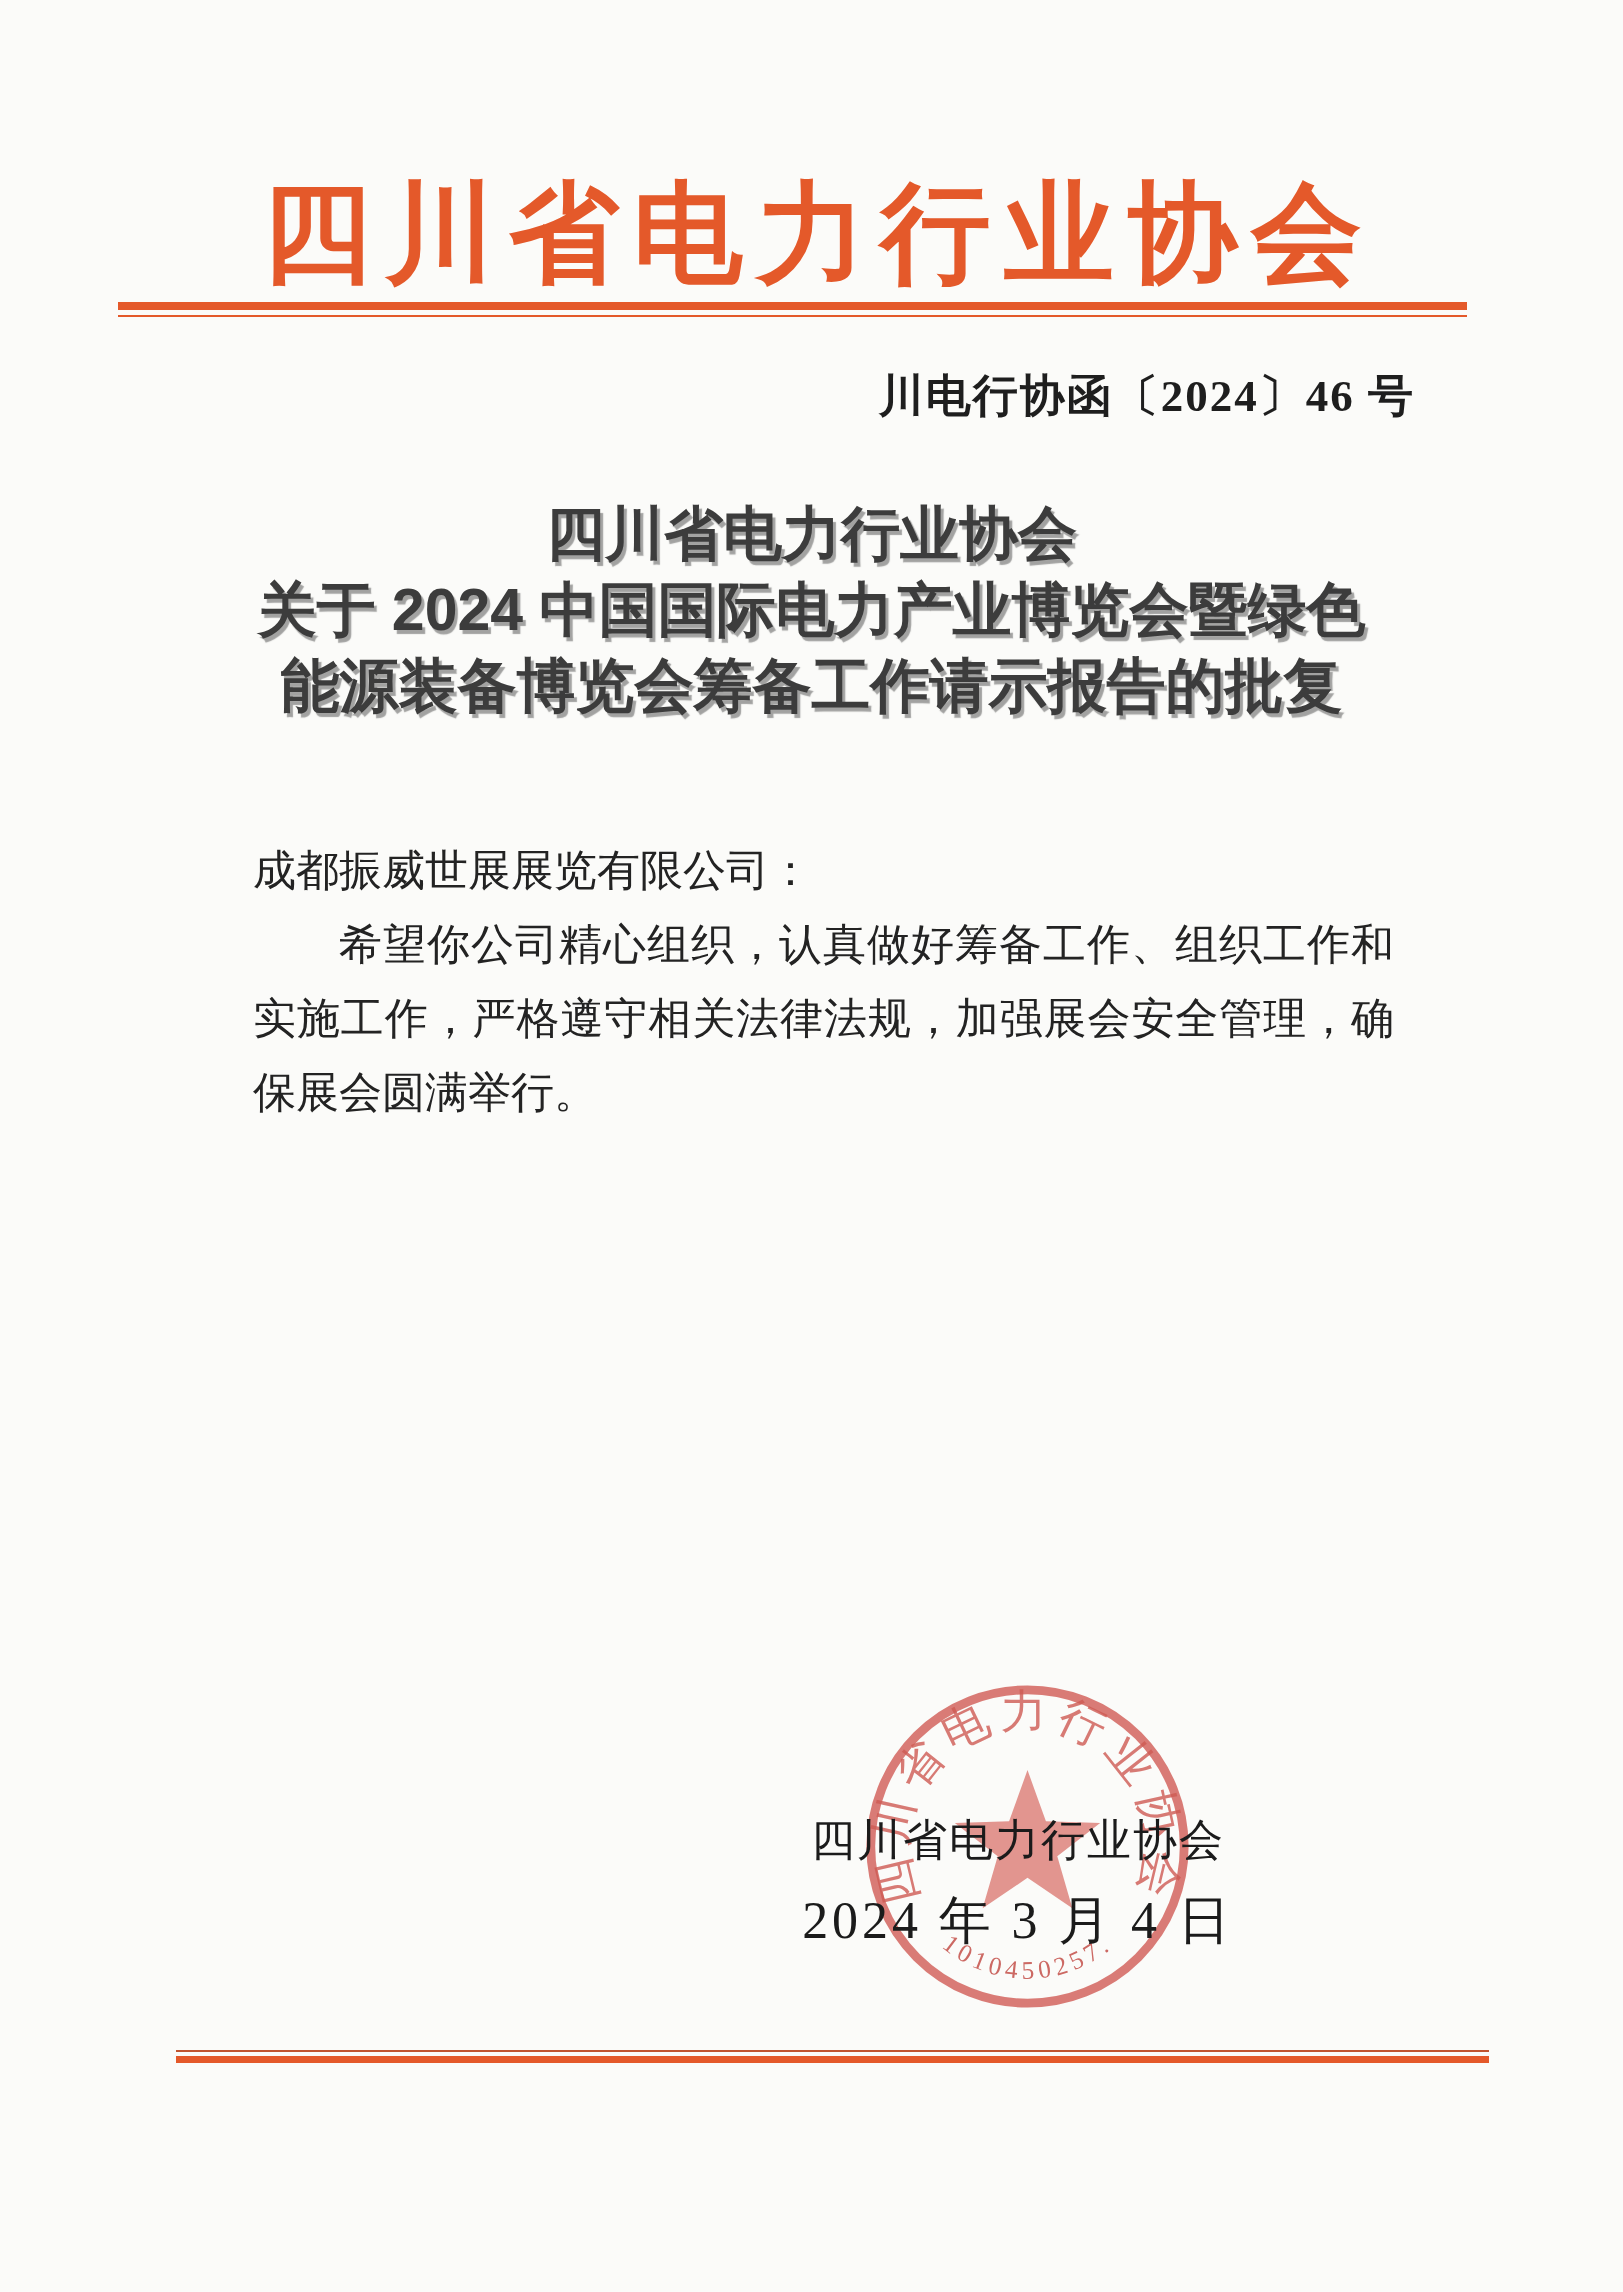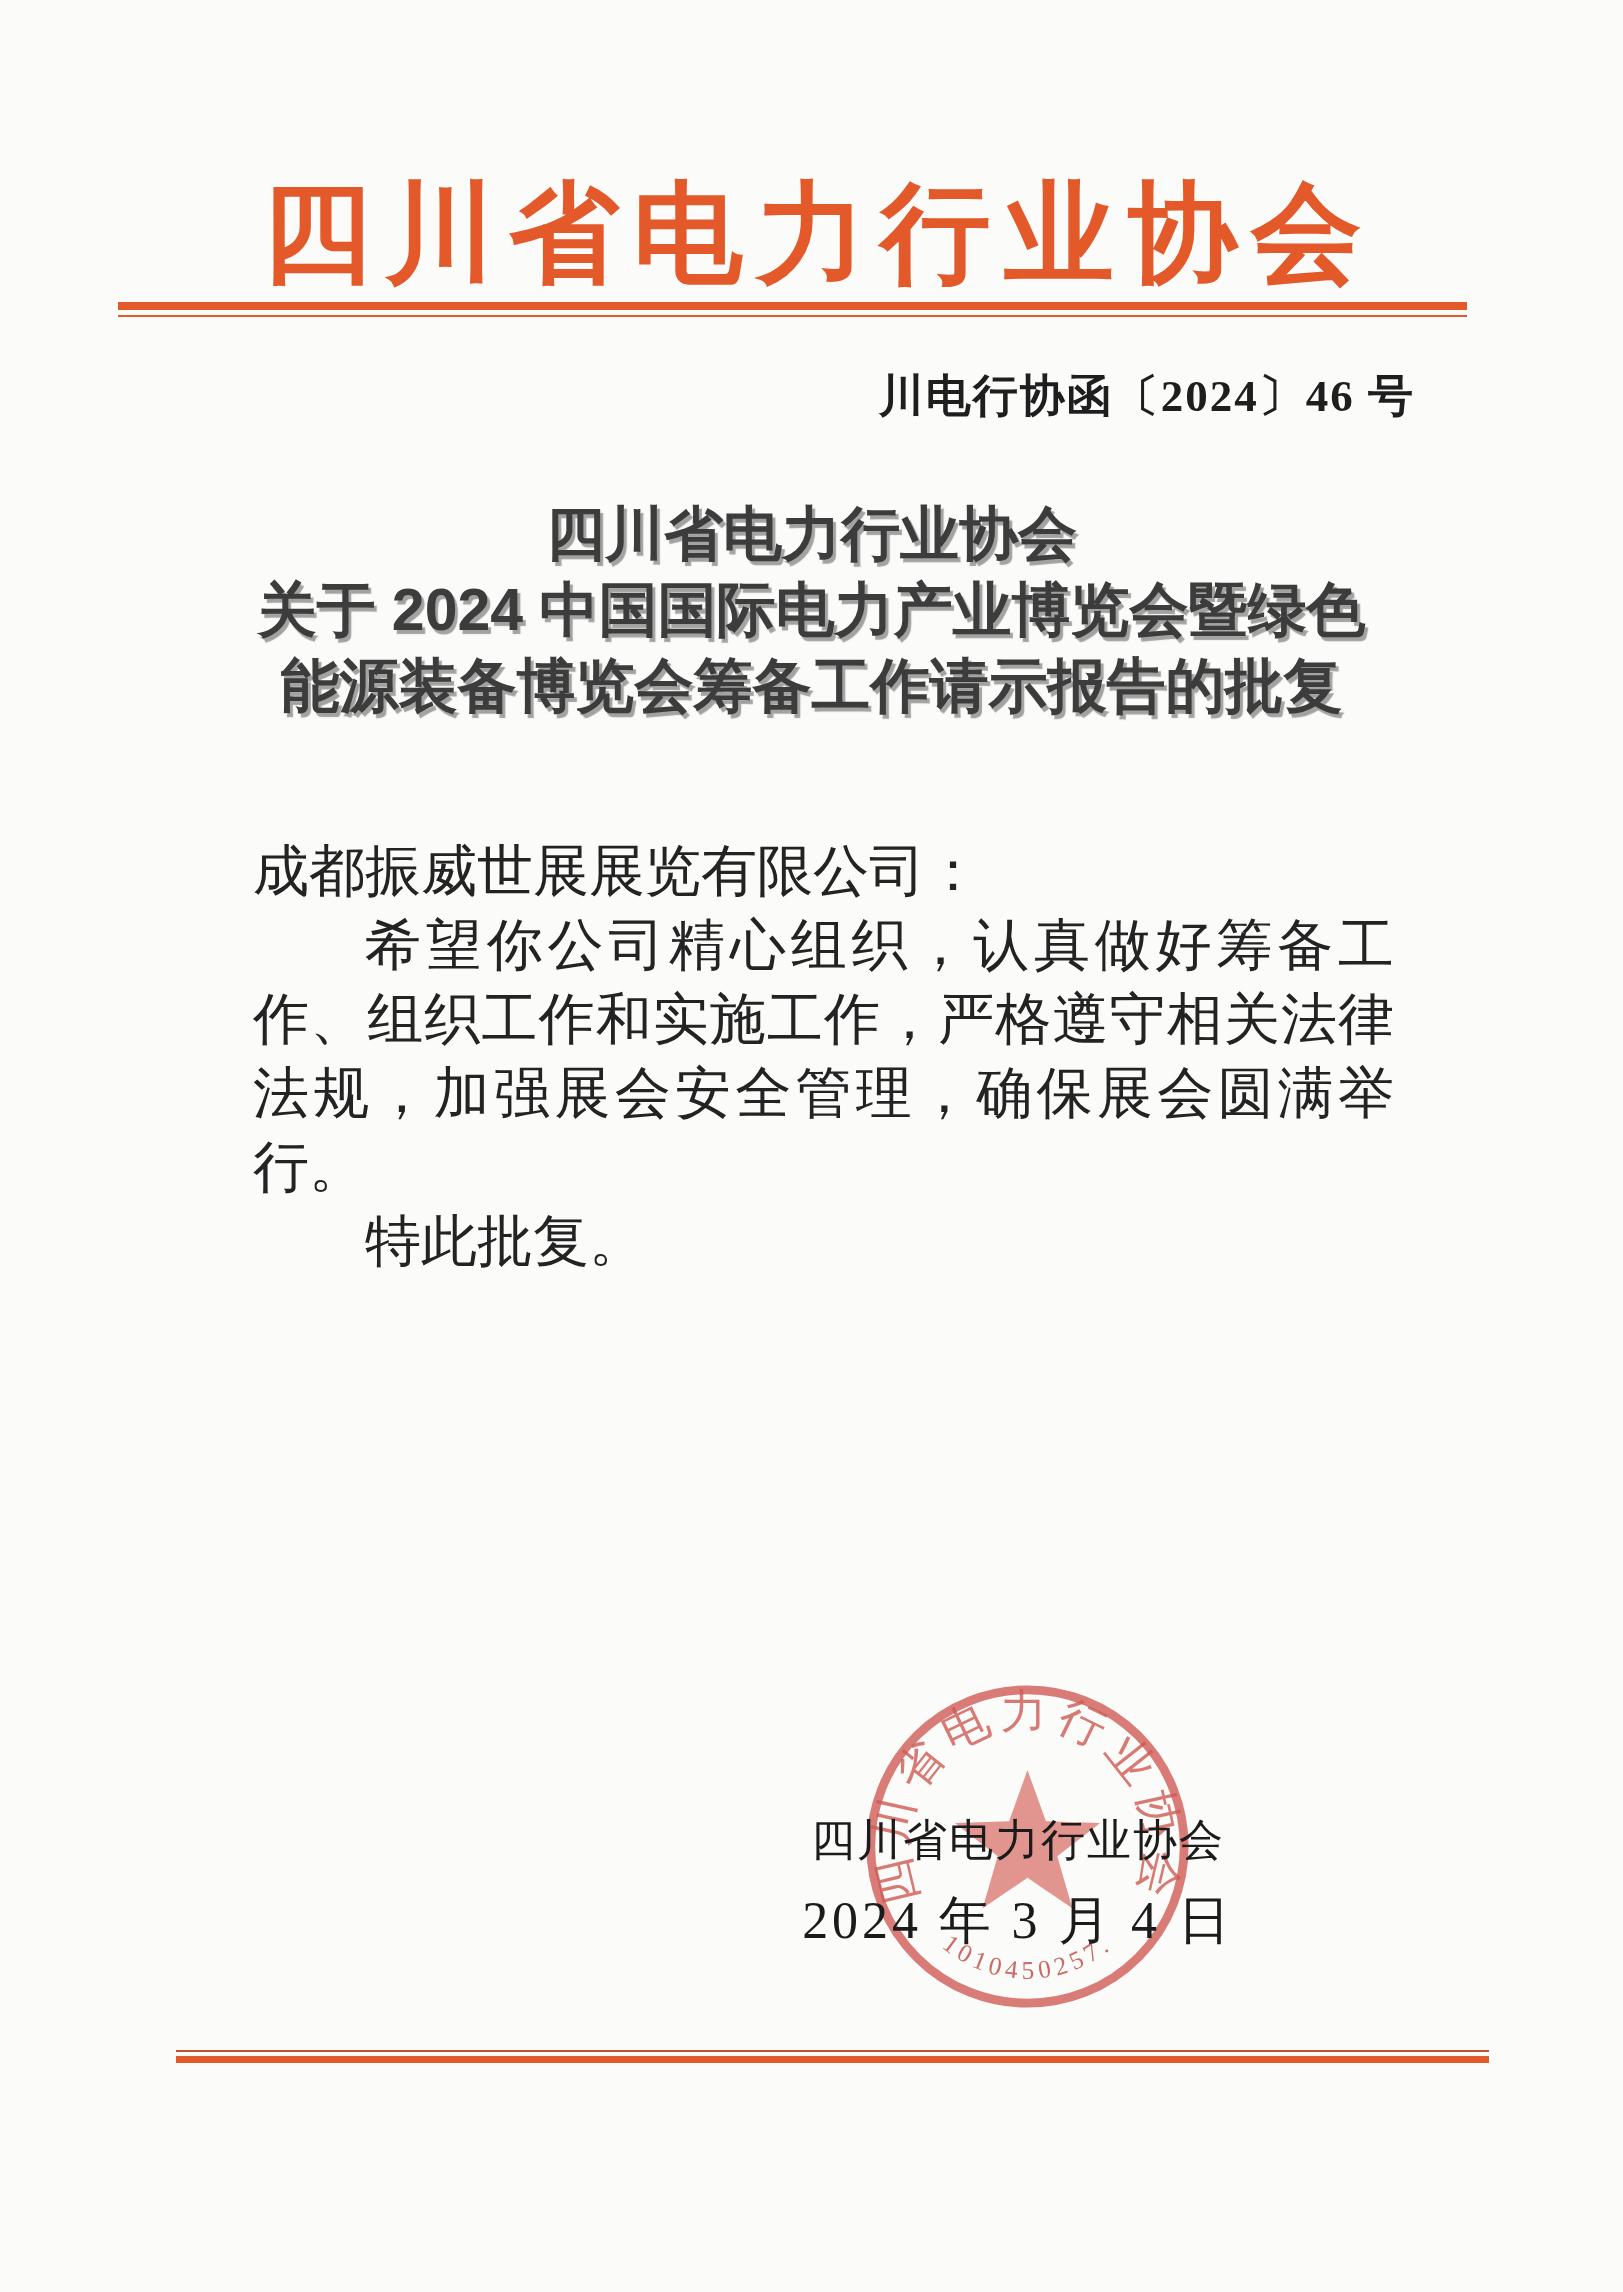--- a/index.html
+++ b/index.html
@@ -38,21 +38,21 @@
     position:absolute;top:496px;left:0;width:100%;
     text-align:center;
     font-family:"Liberation Sans","DejaVu Sans",sans-serif;
     font-weight:900;
     font-size:59px;line-height:76px;
     color:#3c3c3c;
     text-shadow:2.9px 3.9px 1px rgba(90,90,90,0.55);
   }
   .body-block{
     position:absolute;top:834px;left:253px;width:1141px;
-    font-size:56px;line-height:74px;
+    font-size:43px;line-height:74px;
     color:#232323;
     text-align:justify;
   }
   .body-block p{margin:0;text-indent:2em;}
   .body-block .salutation{text-indent:0;}
   .signature{
     position:absolute;top:1819px;left:716px;width:604px;
     text-align:center;color:#1b1b1b;z-index:2;
   }
   .sig-org{font-size:44px;line-height:1;letter-spacing:2px;}
@@ -90,21 +90,20 @@
 
 <div class="title">
   <div>四川省电力行业协会</div>
   <div>关于 2024 中国国际电力产业博览会暨绿色</div>
   <div>能源装备博览会筹备工作请示报告的批复</div>
 </div>
 
 <div class="body-block">
   <p class="salutation">成都振威世展展览有限公司：</p>
   <p>希望你公司精心组织，认真做好筹备工作、组织工作和实施工作，严格遵守相关法律法规，加强展会安全管理，确保展会圆满举行。</p>
-  <p>特此批复。</p>
 </div>
 
 <svg class="stamp" viewBox="0 0 340 340" xmlns="http://www.w3.org/2000/svg">
   <defs>
     <path id="arcTop" d="M 55.4 211.7 A 122 122 0 1 1 284.6 211.7" fill="none"></path>
     <path id="arcBottom" d="M 83.2 273.4 A 135 135 0 0 0 256.8 273.4" fill="none"></path>
   </defs>
   <circle class="seal-ring" cx="170" cy="170" r="160" fill="none" stroke-width="9"></circle>
   <polygon class="seal-star" points="170,92 188.8,144.1 244.2,145.9 200.4,179.9 215.8,233.1 170,202 124.2,233.1 139.6,179.9 95.8,145.9 151.2,144.1"></polygon>
   <text class="seal-arc-text" text-anchor="middle">

